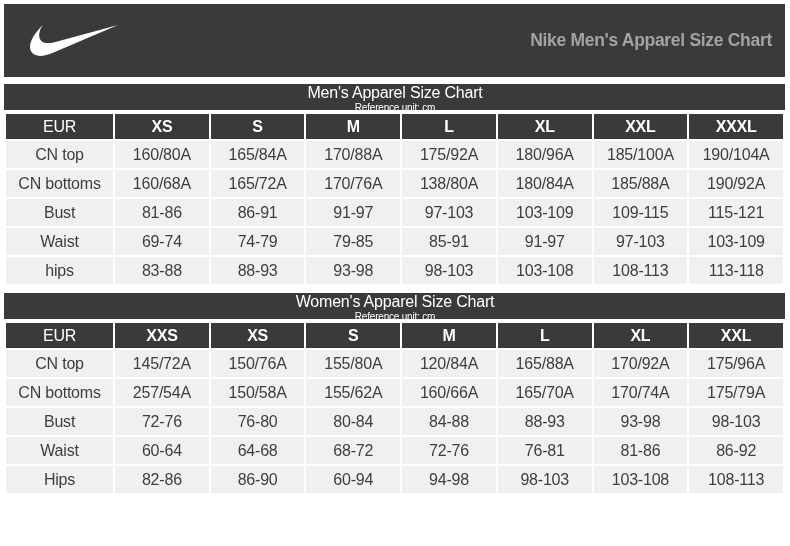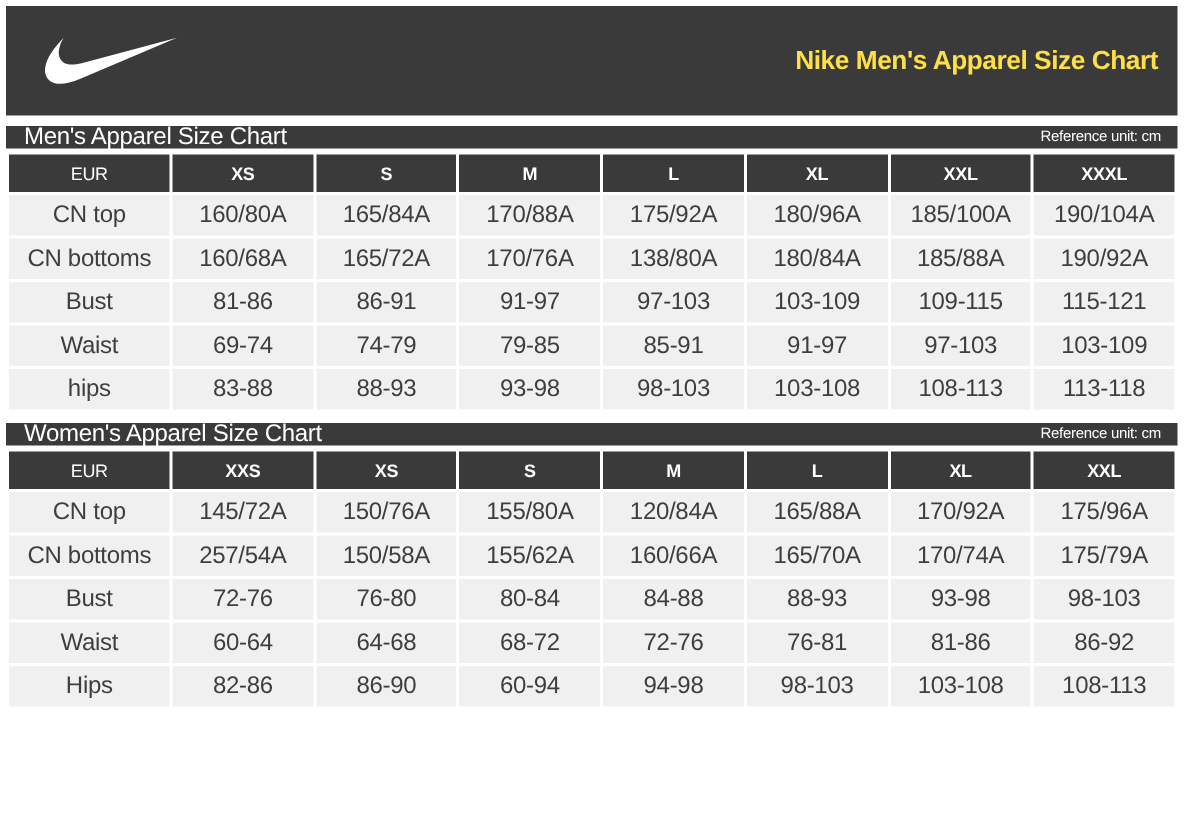--- a/index.html
+++ b/index.html
@@ -15,55 +15,56 @@
   .top-bar {
     height: 73px;
     background: #3a3a3a;
     display: flex;
     align-items: center;
     justify-content: space-between;
     padding: 0 13px 0 26px;
     margin-bottom: 7px;
   }
   .top-title {
-    color: #fde047;
+    color: #a3a3a3;
     font-weight: bold;
     font-size: 17.5px;
     letter-spacing: -0.3px;
   }
   .swoosh { display: block; }
 
   
   .section-bar {
-    height: 15px;
+    height: 26px;
     background: #3a3a3a;
     color: #ffffff;
     display: flex;
     align-items: center;
     justify-content: space-between;
     padding: 0 11px 0 12px;
     margin-bottom: 2px;
+    flex-direction: column;
   }
   .section-title { font-size: 16px; letter-spacing: -0.2px; }
   .ref-unit { font-size: 10px; letter-spacing: -0.2px; }
 
   .size-section { margin-bottom: 7px; }
 
   
   table.size-table {
     width: 100%;
     border-collapse: collapse;
     table-layout: fixed;
   }
   col.col-label { width: 14%; }
   .size-table th {
     background: #3a3a3a;
     color: #ffffff;
     height: 27px;
-    font-size: 12px;
+    font-size: 16px;
     font-weight: bold;
     text-align: center;
     border: 2px solid #ffffff;
     letter-spacing: -0.2px;
     padding: 0;
   }
   .size-table th.th-label { font-weight: normal; }
   .size-table td {
     background: #f0f0f0;
     color: #3e3e3e;

